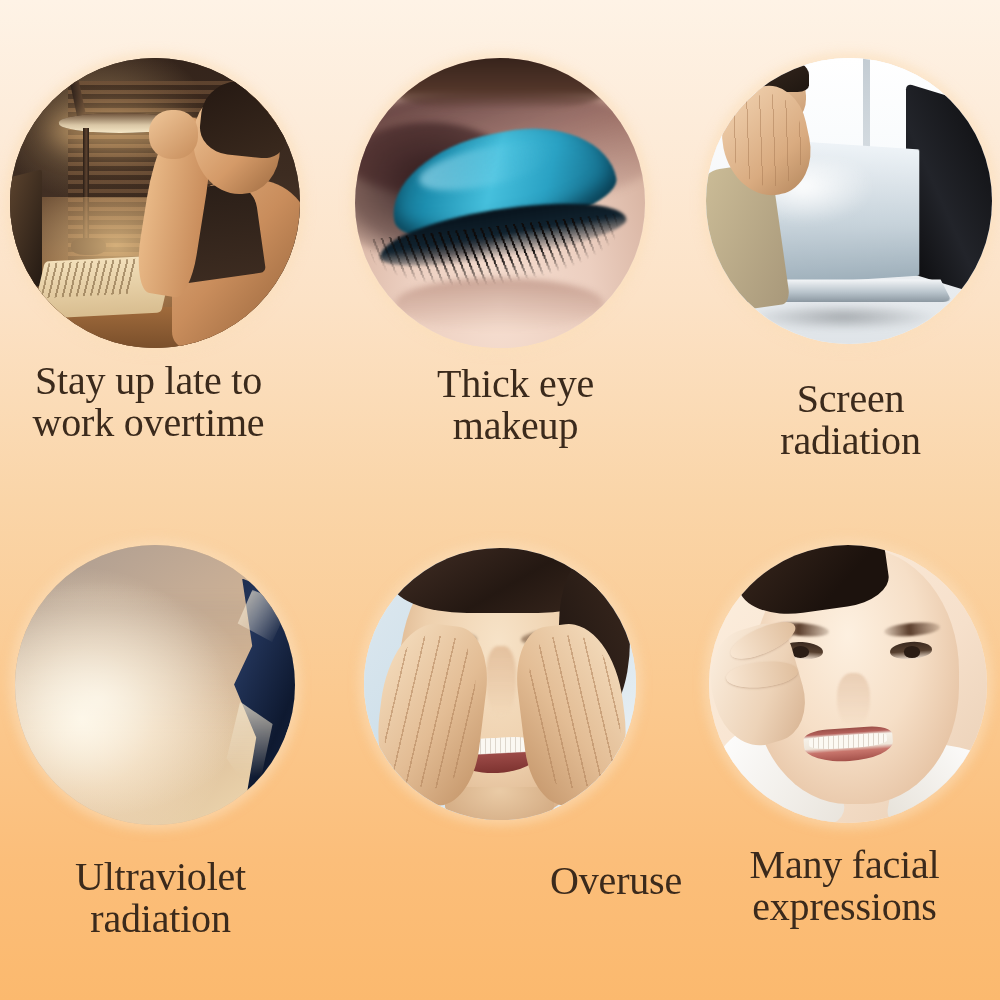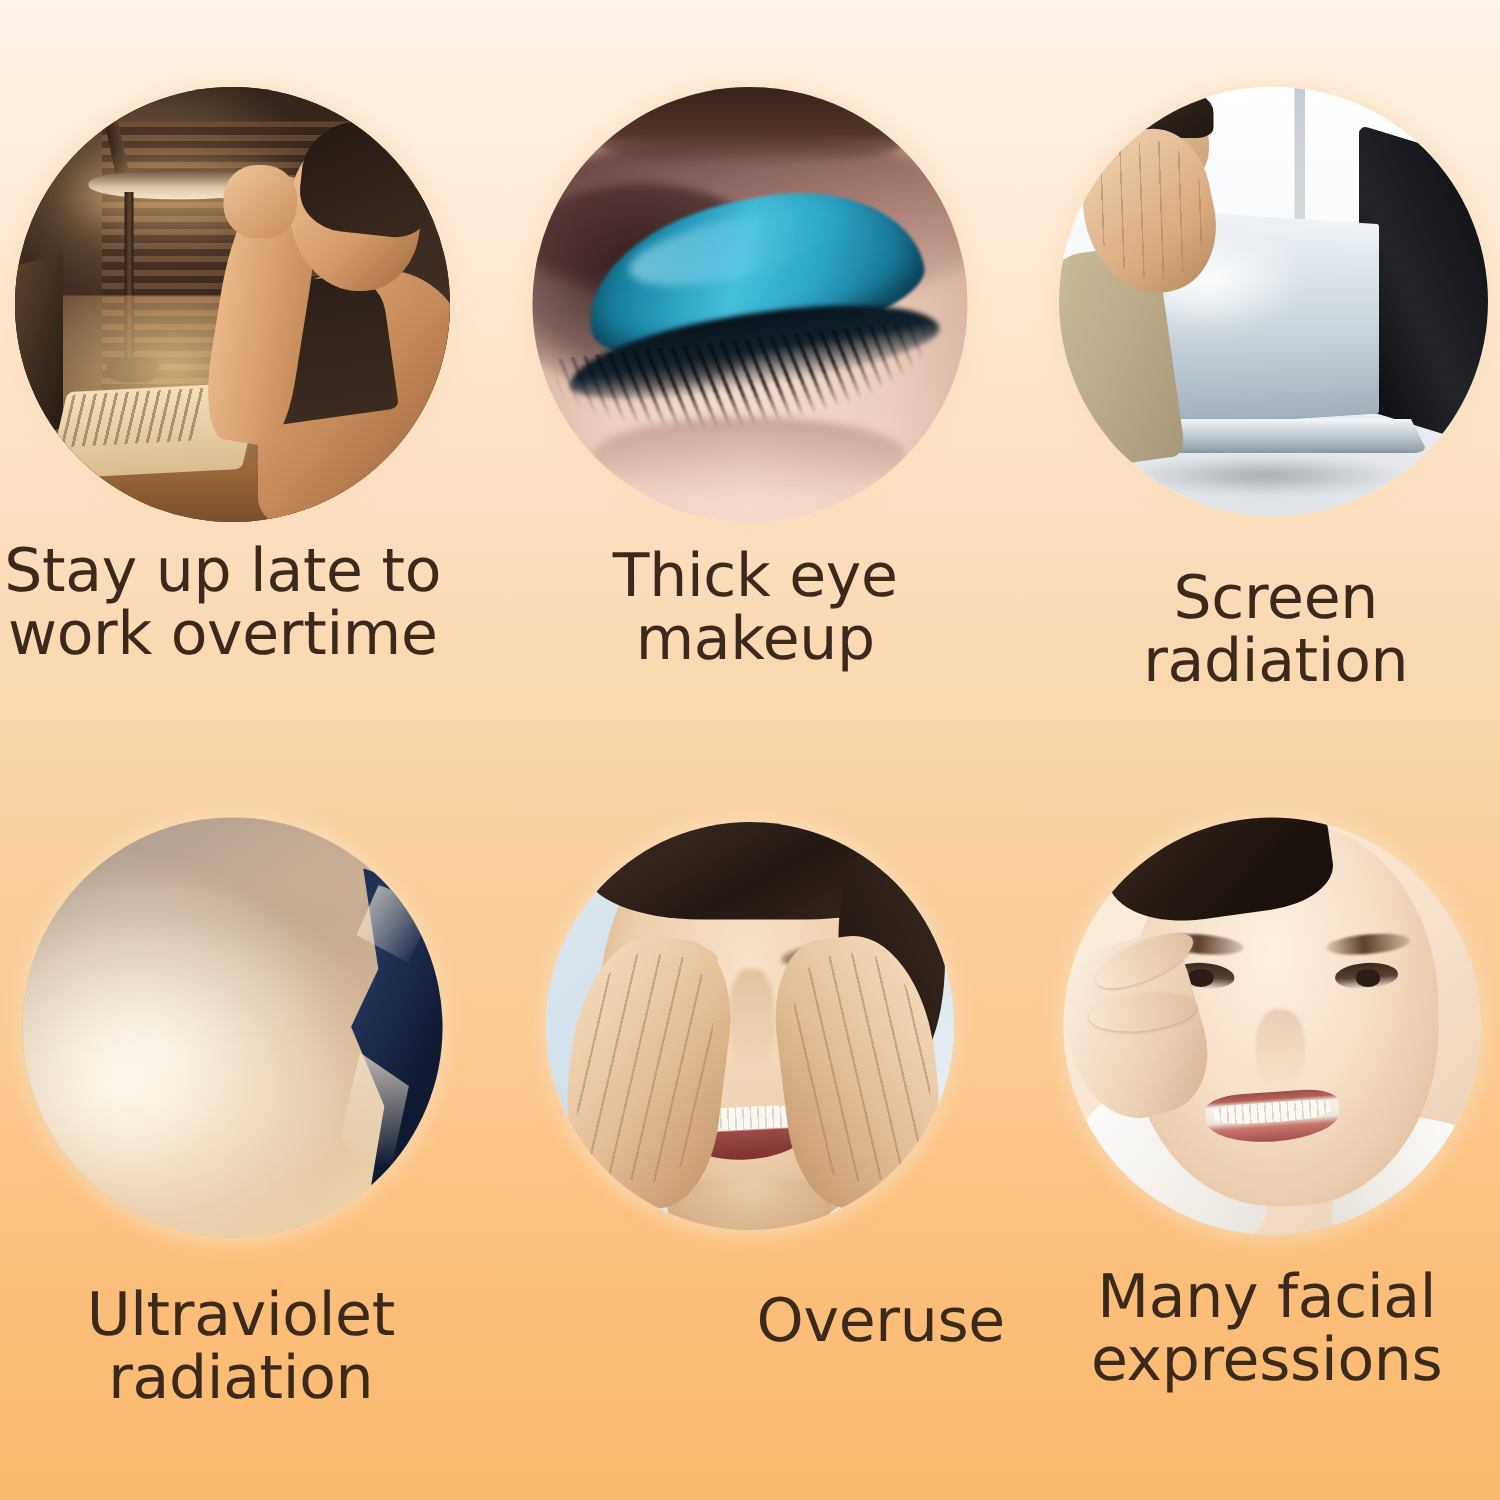--- a/index.html
+++ b/index.html
@@ -26,20 +26,21 @@
 
   .poster {
     position: absolute;
     inset: 0;
   }
 
   
   .cell {
     position: absolute;
     width: 333px;
+    font-family: Liberation Serif, serif;
   }
   .cell.col0 { left: 0px; }
   .cell.col1 { left: 333px; }
   .cell.col2 { left: 666px; }
   .cell.row0 { top: 0px;   height: 500px; }
   .cell.row1 { top: 500px; height: 500px; }
 
   
   .photo-wrap {
     position: absolute;
@@ -500,21 +501,21 @@
     background: linear-gradient(to right, #f8e6d2, #e0bf9e);
     border-radius: 50%;
     transform: rotate(-6deg);
     box-shadow: 0 1px 2px rgba(150,110,80,0.35);
   }
 
   
   .caption {
     position: absolute;
     width: 100%;
-    left: 4px;
+    left: 16px;
     color: #3B2A1C;
     font-size: 40px;
     line-height: 1.06;
     font-weight: 400;
     letter-spacing: -0.2px;
     white-space: pre-line;
     text-rendering: optimizeLegibility;
   }
   .cell.row0 .caption { top: 360px; }
   .cell.row1 .caption { top: 856px; }

